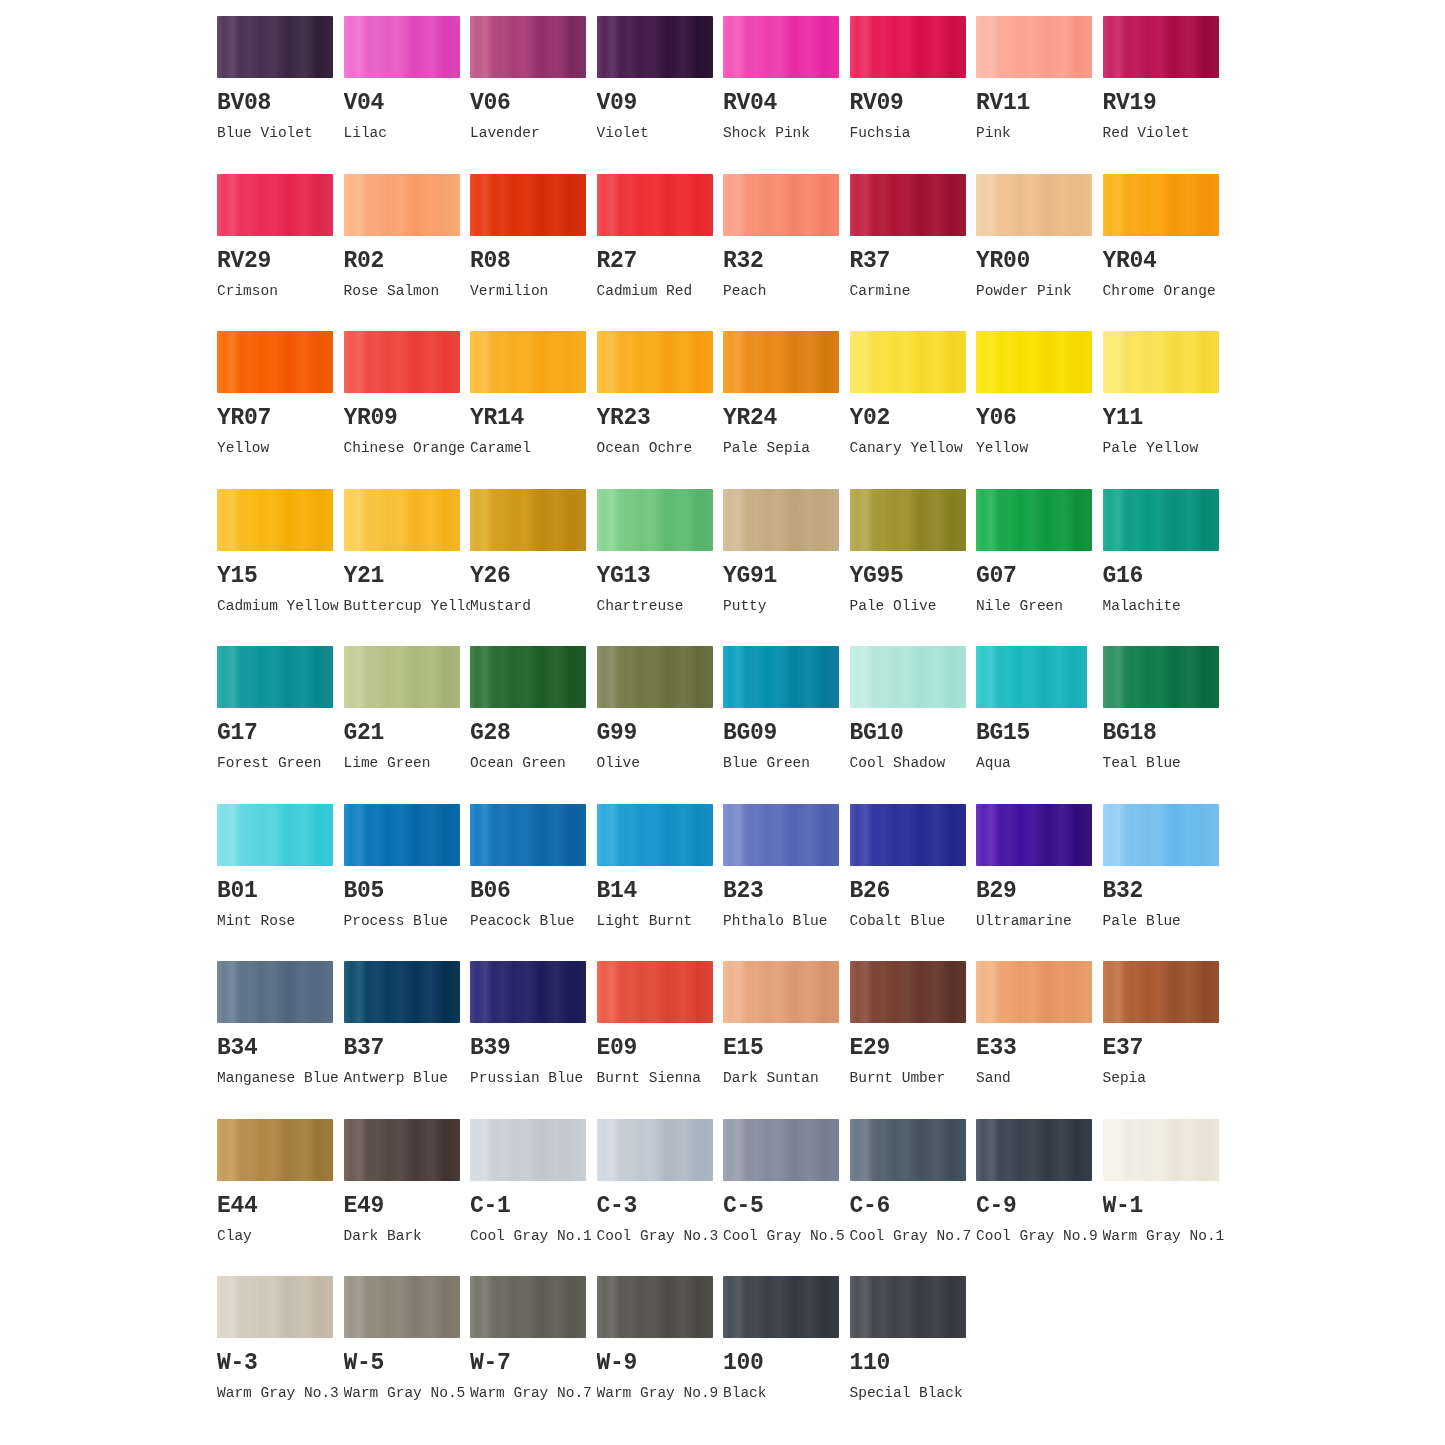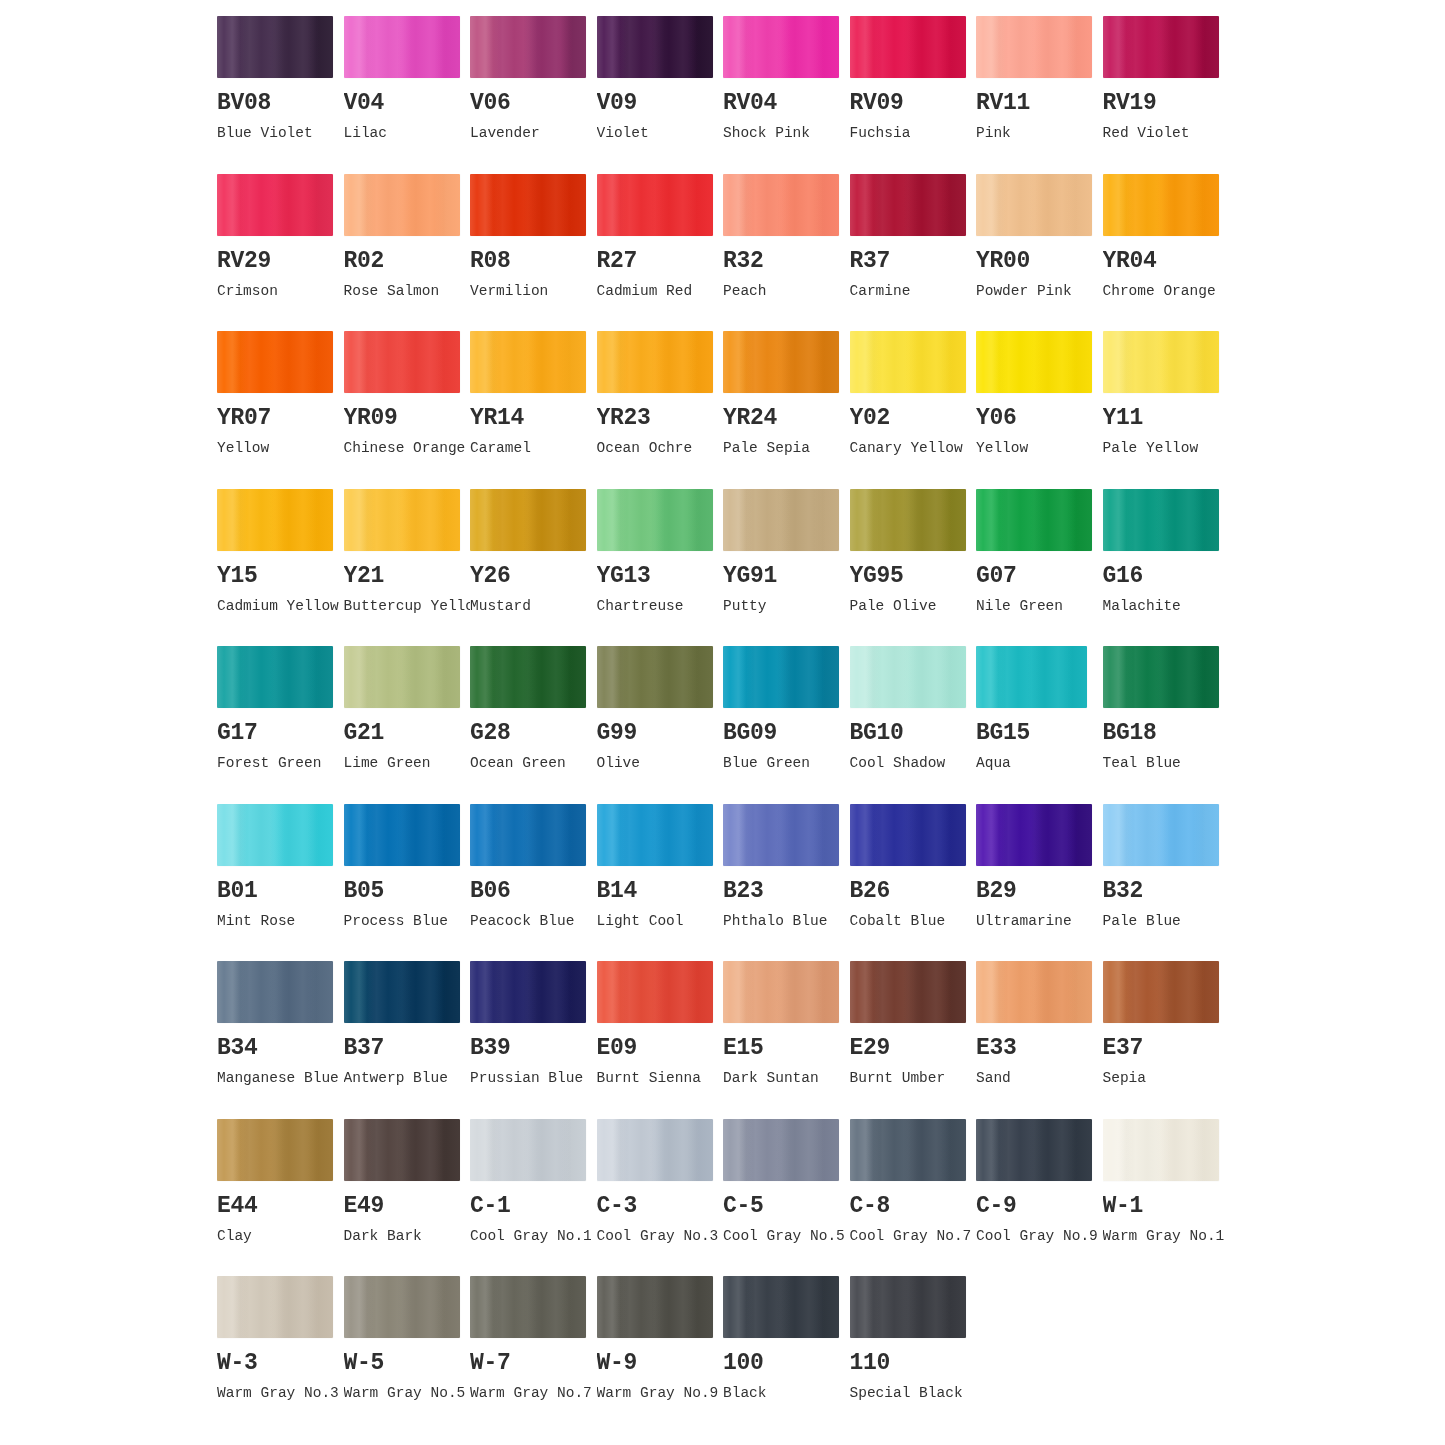--- a/index.html
+++ b/index.html
@@ -314,21 +314,21 @@
         <div class="swatch-name">Process Blue</div>
       </div>
       <div class="swatch-cell">
         <div class="swatch-chip" style="background: linear-gradient(90deg, rgb(26, 126, 197) 0%, rgb(26, 126, 197) 14%, rgb(16, 112, 181) 26%, rgb(16, 112, 181) 46%, rgb(13, 103, 169) 58%, rgb(13, 103, 169) 78%, rgb(11, 97, 161) 88%, rgb(11, 97, 161) 100%);"></div>
         <div class="swatch-code">B06</div>
         <div class="swatch-name">Peacock Blue</div>
       </div>
       <div class="swatch-cell">
         <div class="swatch-chip" style="background: linear-gradient(90deg, rgb(45, 169, 220) 0%, rgb(45, 169, 220) 14%, rgb(24, 152, 208) 26%, rgb(24, 152, 208) 46%, rgb(18, 144, 201) 58%, rgb(18, 144, 201) 78%, rgb(16, 138, 195) 88%, rgb(16, 138, 195) 100%);"></div>
         <div class="swatch-code">B14</div>
-        <div class="swatch-name">Light Cool</div>
+        <div class="swatch-name">Light Burnt</div>
       </div>
       <div class="swatch-cell">
         <div class="swatch-chip" style="background: linear-gradient(90deg, rgb(123, 137, 204) 0%, rgb(123, 137, 204) 14%, rgb(96, 111, 188) 26%, rgb(96, 111, 188) 46%, rgb(84, 101, 181) 58%, rgb(84, 101, 181) 78%, rgb(78, 95, 174) 88%, rgb(78, 95, 174) 100%);"></div>
         <div class="swatch-code">B23</div>
         <div class="swatch-name">Phthalo Blue</div>
       </div>
       <div class="swatch-cell">
         <div class="swatch-chip" style="background: linear-gradient(90deg, rgb(60, 65, 170) 0%, rgb(60, 65, 170) 14%, rgb(43, 48, 157) 26%, rgb(43, 48, 157) 46%, rgb(38, 43, 148) 58%, rgb(38, 43, 148) 78%, rgb(34, 38, 140) 88%, rgb(34, 38, 140) 100%);"></div>
         <div class="swatch-code">B26</div>
         <div class="swatch-name">Cobalt Blue</div>
@@ -403,21 +403,21 @@
         <div class="swatch-code">C-3</div>
         <div class="swatch-name">Cool Gray No.3</div>
       </div>
       <div class="swatch-cell">
         <div class="swatch-chip" style="background: linear-gradient(90deg, rgb(152, 158, 174) 0%, rgb(152, 158, 174) 14%, rgb(134, 140, 160) 26%, rgb(134, 140, 160) 46%, rgb(124, 131, 151) 58%, rgb(124, 131, 151) 78%, rgb(120, 127, 148) 88%, rgb(120, 127, 148) 100%);"></div>
         <div class="swatch-code">C-5</div>
         <div class="swatch-name">Cool Gray No.5</div>
       </div>
       <div class="swatch-cell">
         <div class="swatch-chip" style="background: linear-gradient(90deg, rgb(106, 119, 133) 0%, rgb(106, 119, 133) 14%, rgb(79, 93, 107) 26%, rgb(79, 93, 107) 46%, rgb(69, 82, 96) 58%, rgb(69, 82, 96) 78%, rgb(64, 77, 90) 88%, rgb(64, 77, 90) 100%);"></div>
-        <div class="swatch-code">C-8</div>
+        <div class="swatch-code">C-6</div>
         <div class="swatch-name">Cool Gray No.7</div>
       </div>
       <div class="swatch-cell">
         <div class="swatch-chip" style="background: linear-gradient(90deg, rgb(72, 82, 95) 0%, rgb(72, 82, 95) 14%, rgb(57, 66, 79) 26%, rgb(57, 66, 79) 46%, rgb(50, 59, 71) 58%, rgb(50, 59, 71) 78%, rgb(47, 56, 67) 88%, rgb(47, 56, 67) 100%);"></div>
         <div class="swatch-code">C-9</div>
         <div class="swatch-name">Cool Gray No.9</div>
       </div>
       <div class="swatch-cell">
         <div class="swatch-chip" style="background: linear-gradient(90deg, rgb(246, 243, 234) 0%, rgb(246, 243, 234) 14%, rgb(241, 238, 227) 26%, rgb(241, 238, 227) 46%, rgb(238, 233, 220) 58%, rgb(238, 233, 220) 78%, rgb(235, 230, 216) 88%, rgb(235, 230, 216) 100%);"></div>
         <div class="swatch-code">W-1</div>

